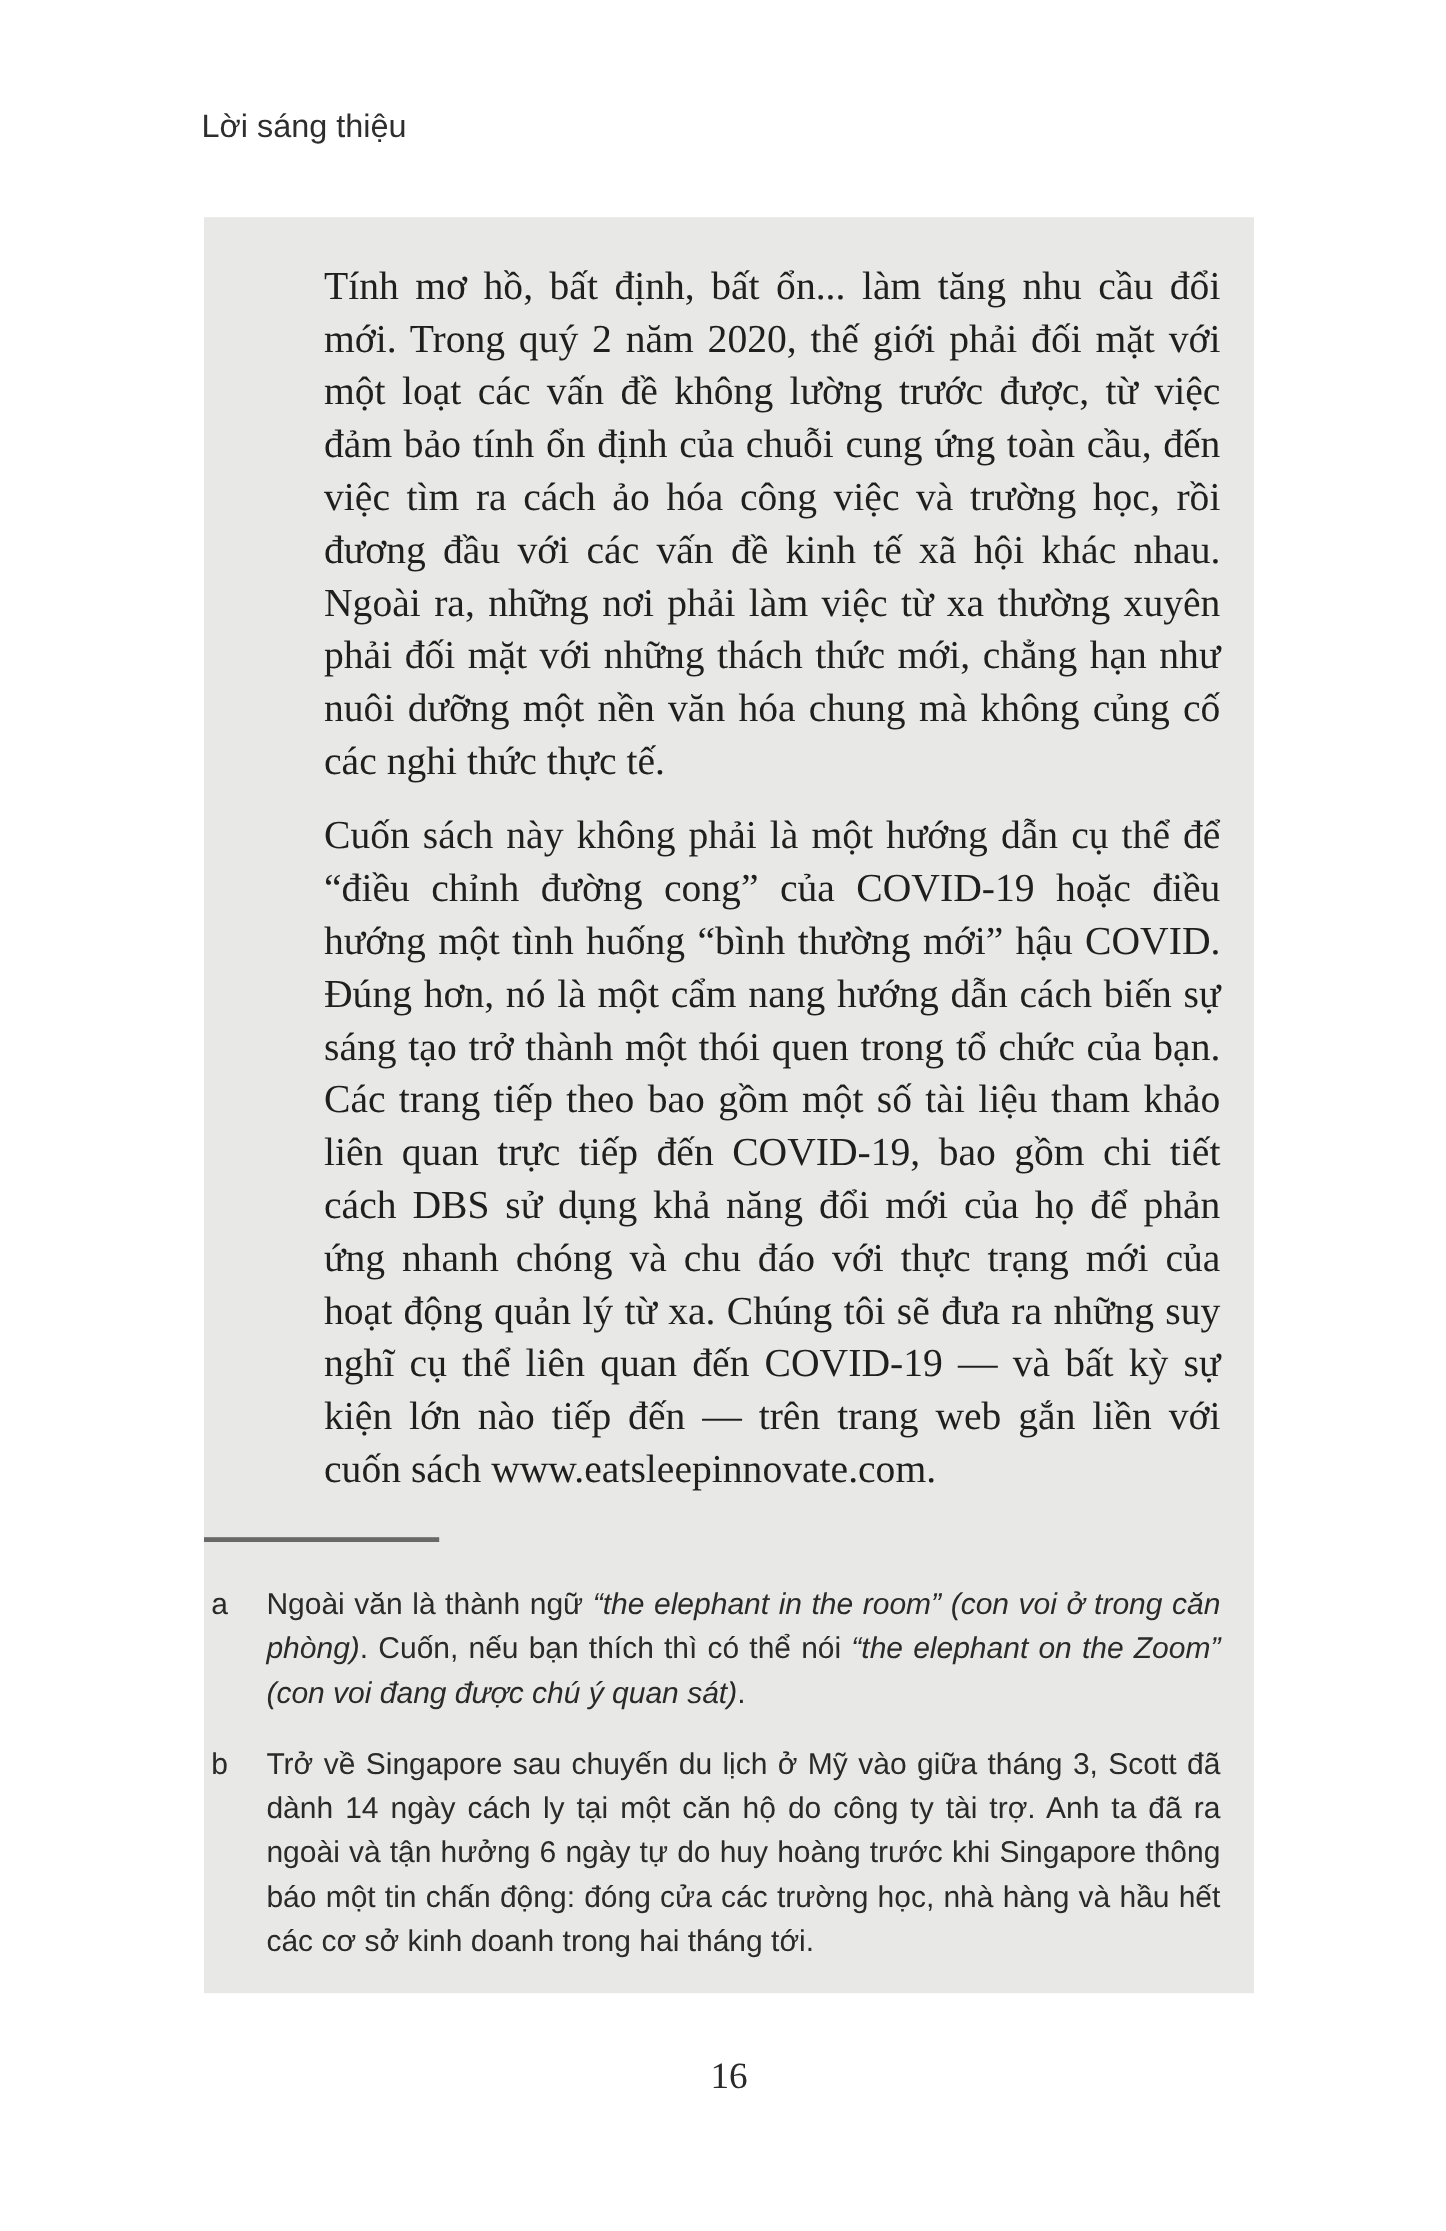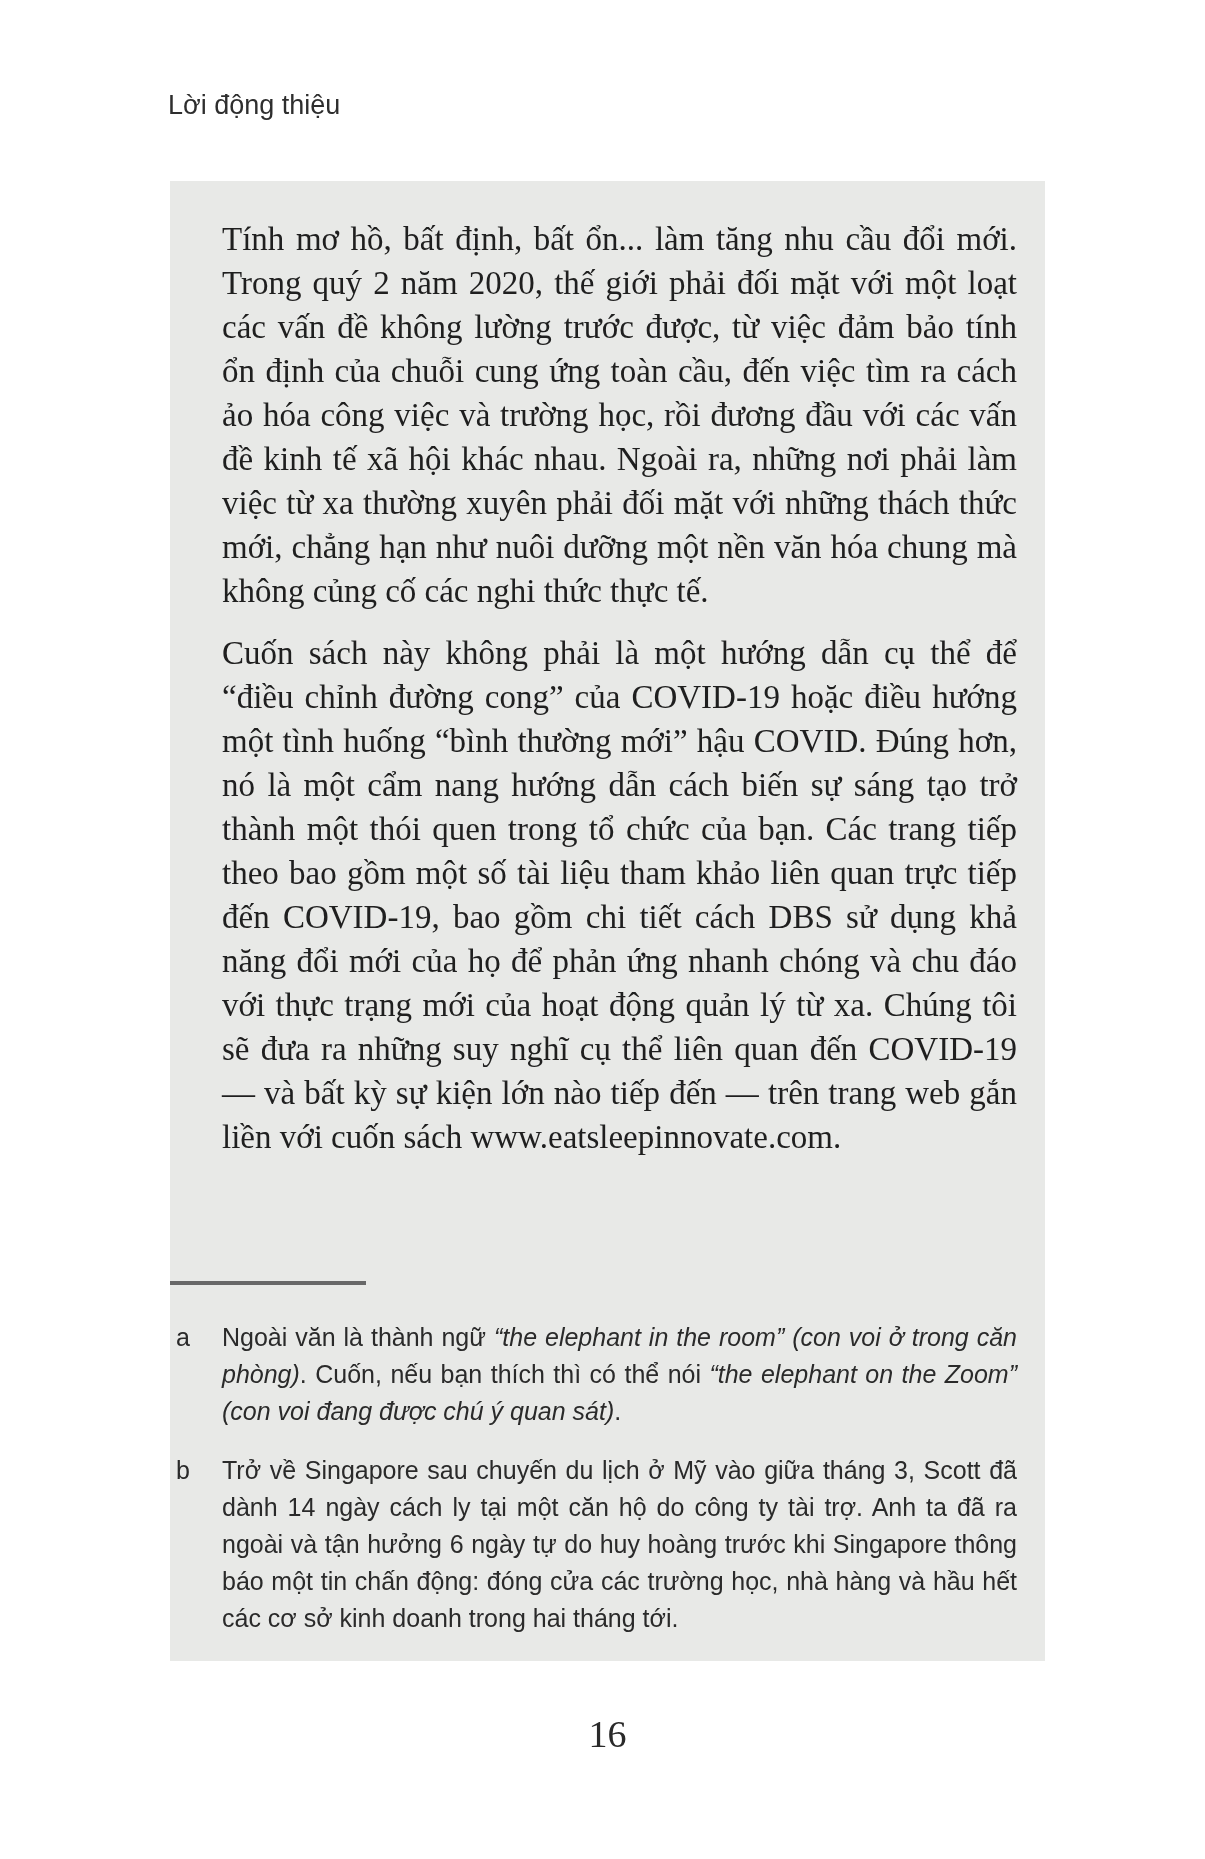--- a/index.html
+++ b/index.html
@@ -23,20 +23,21 @@
   .content-box {
     position: absolute;
     left: 170px;
     top: 181px;
     width: 875px;
     height: 1480px;
     background: #e8e9e7;
   }
   .body-text {
     padding: 36px 28px 0 52px;
+    margin-left: 48px;
   }
   .para {
     margin: 0;
     font-family: "Liberation Serif", serif;
     font-size: 33px;
     line-height: 44px;
     text-align: justify;
     color: #1f1f1f;
   }
   .para + .para { margin-top: 18px; }
@@ -64,30 +65,30 @@
   .fn-marker { flex: 0 0 46px; width: 46px; }
   .fn-text { flex: 1; text-align: justify; }
   .fn-text .italic { font-style: italic; }
   .page-number {
     position: absolute;
     top: 1712px;
     left: 170px;
     width: 875px;
     text-align: center;
     font-family: "Liberation Serif", serif;
-    font-size: 38px;
+    font-size: 31px;
     color: #2a2a2a;
   }
 </style>
 </head>
 <body>
 
 <div class="page">
 
-  <div class="running-header">Lời động thiệu</div>
+  <div class="running-header">Lời sáng thiệu</div>
 
   <div class="content-box">
 
     <div class="body-text">
       <p class="para">Tính mơ hồ, bất định, bất ổn... làm tăng nhu cầu đổi mới. Trong quý 2 năm 2020, thế giới phải đối mặt với một loạt các vấn đề không lường trước được, từ việc đảm bảo tính ổn định của chuỗi cung ứng toàn cầu, đến việc tìm ra cách ảo hóa công việc và trường học, rồi đương đầu với các vấn đề kinh tế xã hội khác nhau. Ngoài ra, những nơi phải làm việc từ xa thường xuyên phải đối mặt với những thách thức mới, chẳng hạn như nuôi dưỡng một nền văn hóa chung mà không củng cố các nghi thức thực tế.</p>
       <p class="para">Cuốn sách này không phải là một hướng dẫn cụ thể để “điều chỉnh đường cong” của COVID-19 hoặc điều hướng một tình huống “bình thường mới” hậu COVID. Đúng hơn, nó là một cẩm nang hướng dẫn cách biến sự sáng tạo trở thành một thói quen trong tổ chức của bạn. Các trang tiếp theo bao gồm một số tài liệu tham khảo liên quan trực tiếp đến COVID-19, bao gồm chi tiết cách DBS sử dụng khả năng đổi mới của họ để phản ứng nhanh chóng và chu đáo với thực trạng mới của hoạt động quản lý từ xa. Chúng tôi sẽ đưa ra những suy nghĩ cụ thể liên quan đến COVID-19 — và bất kỳ sự kiện lớn nào tiếp đến — trên trang web gắn liền với cuốn sách www.eatsleepinnovate.com.</p>
     </div>
 
     <div class="fn-area">
       <div class="fn-divider"></div>

